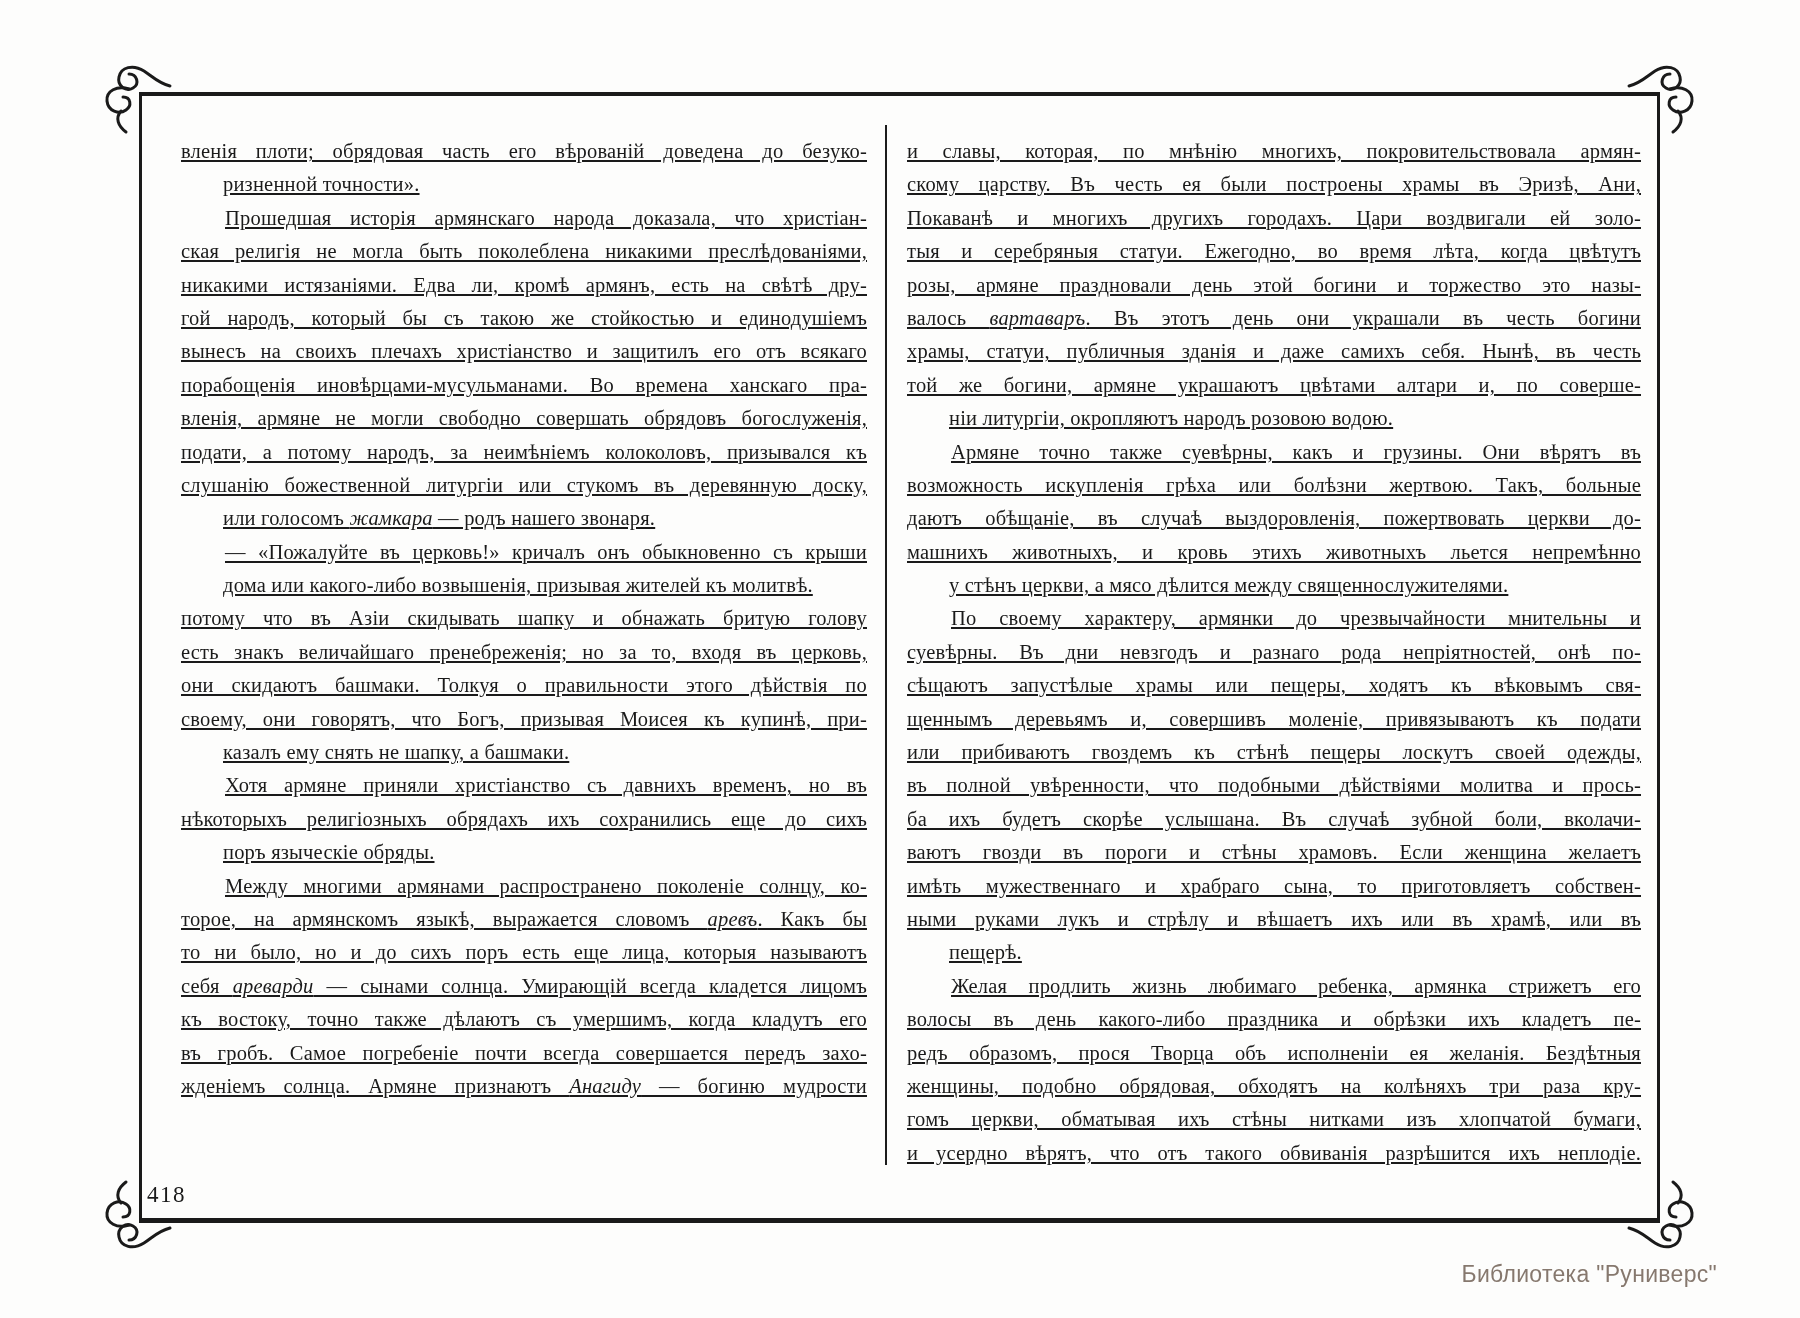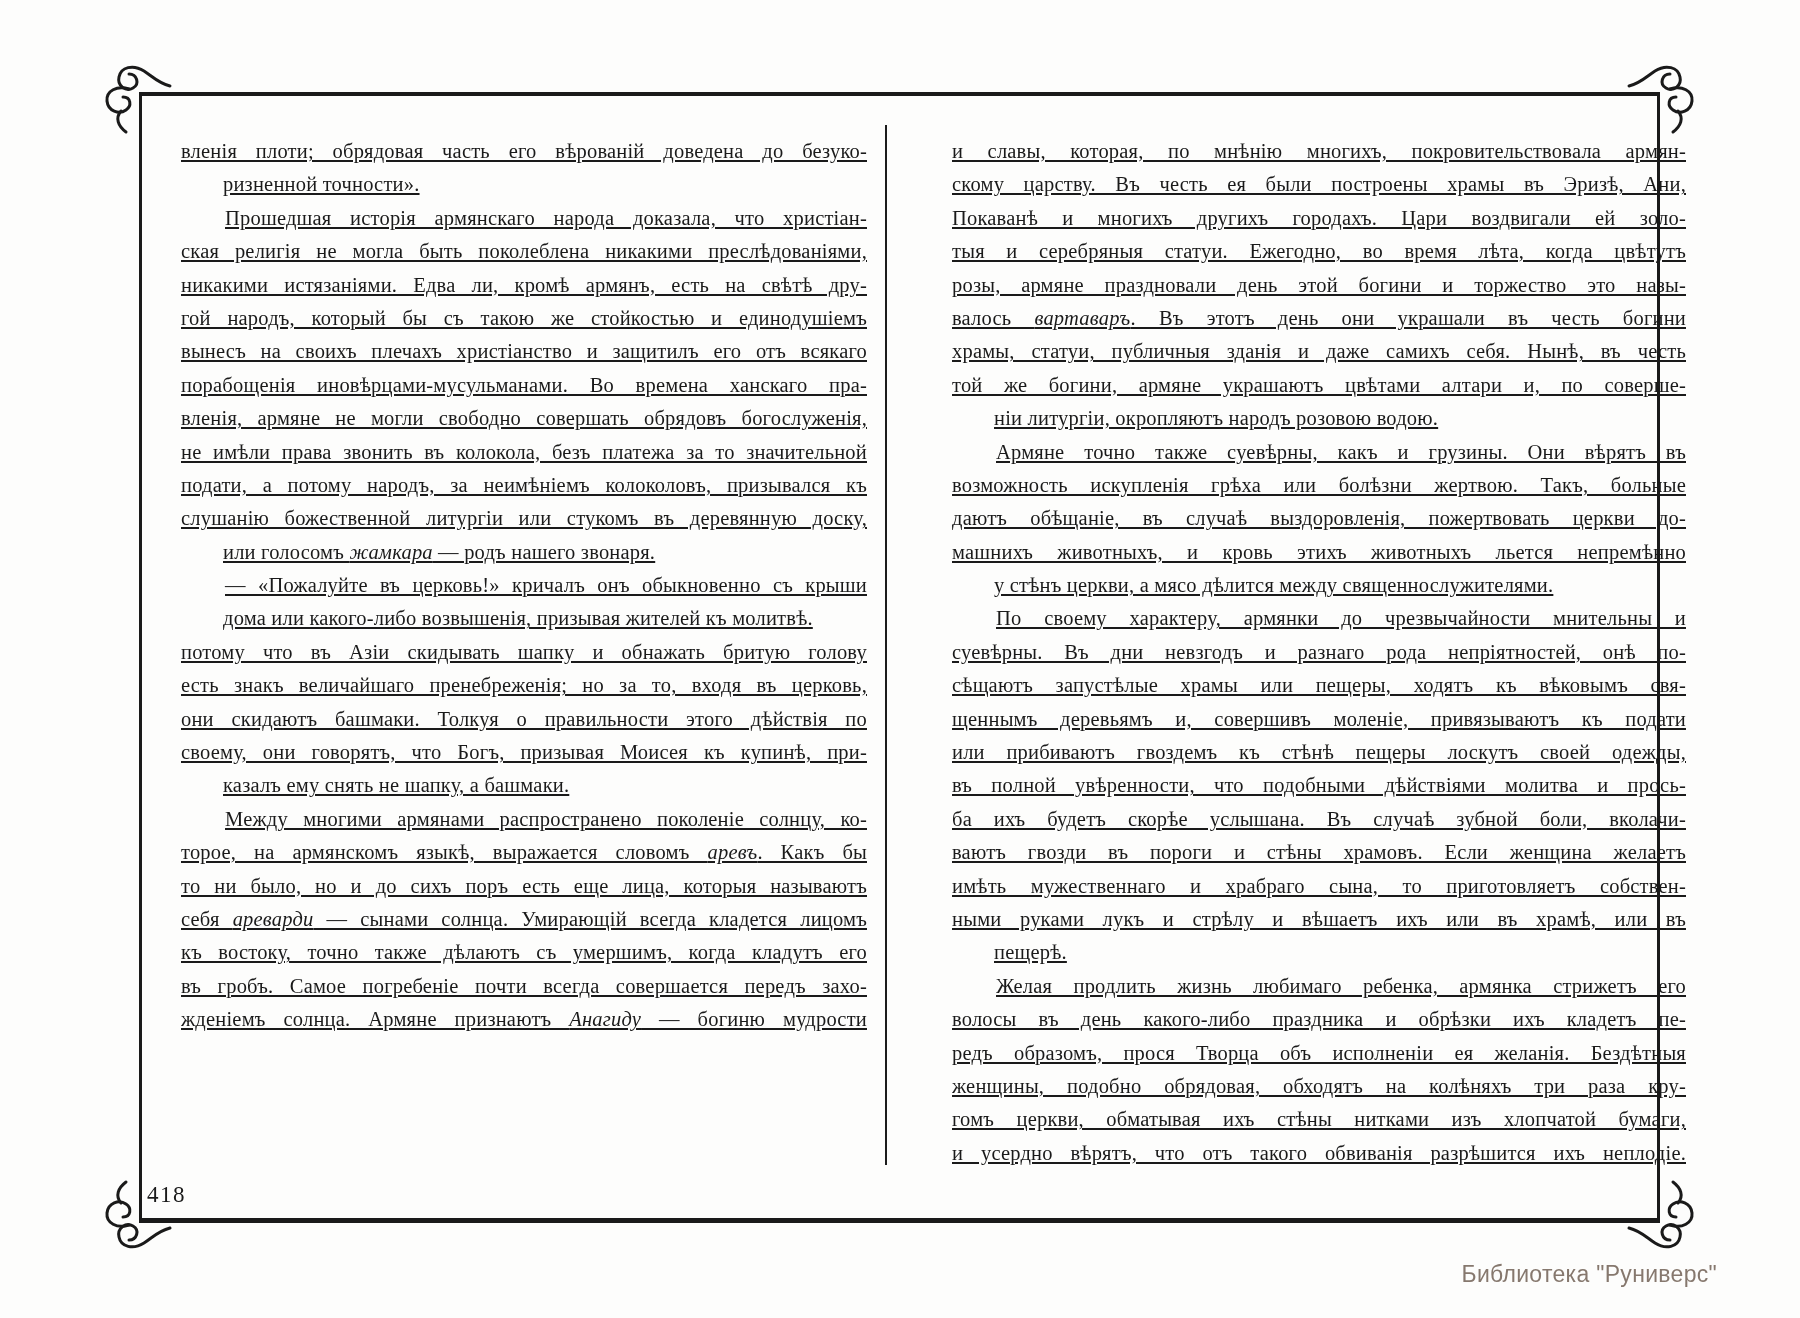--- a/index.html
+++ b/index.html
@@ -28,21 +28,21 @@
   .divider {
     position:absolute; left:885px; top:125px;
     width:2px; height:1040px; background:#1c1c1c;
   }
 
   .col {
     position:absolute; top:135px;
     font-size:20.5px;
   }
   .col-left  { left:181px; width:686px; }
-  .col-right { left:952px; width:734px; }
+  .col-right { left:907px; width:734px; }
 
   .paragraph { margin:0; padding:0;text-decoration:underline; }
   .line {
     height:33.4px; line-height:33.4px;
     text-align:justify;
     text-align-last:justify;
     overflow:hidden;
     letter-spacing:0.2px;
   }
   .line.last { text-align-last:left;margin-left:42px; }
@@ -95,35 +95,39 @@
       <div class="line last">ризненной точности».</div>
     </div>
     <div class="paragraph indent">
       <div class="line first">Прошедшая исторія армянскаго народа доказала, что христіан-</div>
       <div class="line">ская религія не могла быть поколеблена никакими преслѣдованіями,</div>
       <div class="line">никакими истязаніями. Едва ли, кромѣ армянъ, есть на свѣтѣ дру-</div>
       <div class="line">гой народъ, который бы съ такою же стойкостью и единодушіемъ</div>
       <div class="line">вынесъ на своихъ плечахъ христіанство и защитилъ его отъ всякаго</div>
       <div class="line">порабощенія иновѣрцами-мусульманами. Во времена ханскаго пра-</div>
       <div class="line">вленія, армяне не могли свободно совершать обрядовъ богослуженія,</div>
-      <div class="line">не имѣли права звонить въ колокола, безъ платежа за то значительной</div>
       <div class="line">подати, а потому народъ, за неимѣніемъ колоколовъ, призывался къ</div>
       <div class="line">слушанію божественной литургіи или стукомъ въ деревянную доску,</div>
       <div class="line last">или голосомъ <i>жамкара</i> — родъ нашего звонаря.</div>
     </div>
     <div class="paragraph indent">
       <div class="line first">— «Пожалуйте въ церковь!» кричалъ онъ обыкновенно съ крыши</div>
       <div class="line last">дома или какого-либо возвышенія, призывая жителей къ молитвѣ.</div>
     </div>
     <div class="paragraph indent">
       <div class="line">потому что въ Азіи скидывать шапку и обнажать бритую голову</div>
       <div class="line">есть знакъ величайшаго пренебреженія; но за то, входя въ церковь,</div>
       <div class="line">они скидаютъ башмаки. Толкуя о правильности этого дѣйствія по</div>
       <div class="line">своему, они говорятъ, что Богъ, призывая Моисея къ купинѣ, при-</div>
       <div class="line last">казалъ ему снять не шапку, а башмаки.</div>
+    </div>
+    <div class="paragraph indent">
+      <div class="line first">Хотя армяне приняли христіанство съ давнихъ временъ, но въ</div>
+      <div class="line">нѣкоторыхъ религіозныхъ обрядахъ ихъ сохранились еще до сихъ</div>
+      <div class="line last">поръ языческіе обряды.</div>
     </div>
     <div class="paragraph indent">
       <div class="line first">Между многими армянами распространено поколеніе солнцу, ко-</div>
       <div class="line">торое, на армянскомъ языкѣ, выражается словомъ <i>аревъ</i>. Какъ бы</div>
       <div class="line">то ни было, но и до сихъ поръ есть еще лица, которыя называютъ</div>
       <div class="line">себя <i>ареварди</i> — сынами солнца. Умирающій всегда кладется лицомъ</div>
       <div class="line">къ востоку, точно также дѣлаютъ съ умершимъ, когда кладутъ его</div>
       <div class="line">въ гробъ. Самое погребеніе почти всегда совершается передъ захо-</div>
       <div class="line">жденіемъ солнца. Армяне признаютъ <i>Анагиду</i> — богиню мудрости</div>
     </div>

